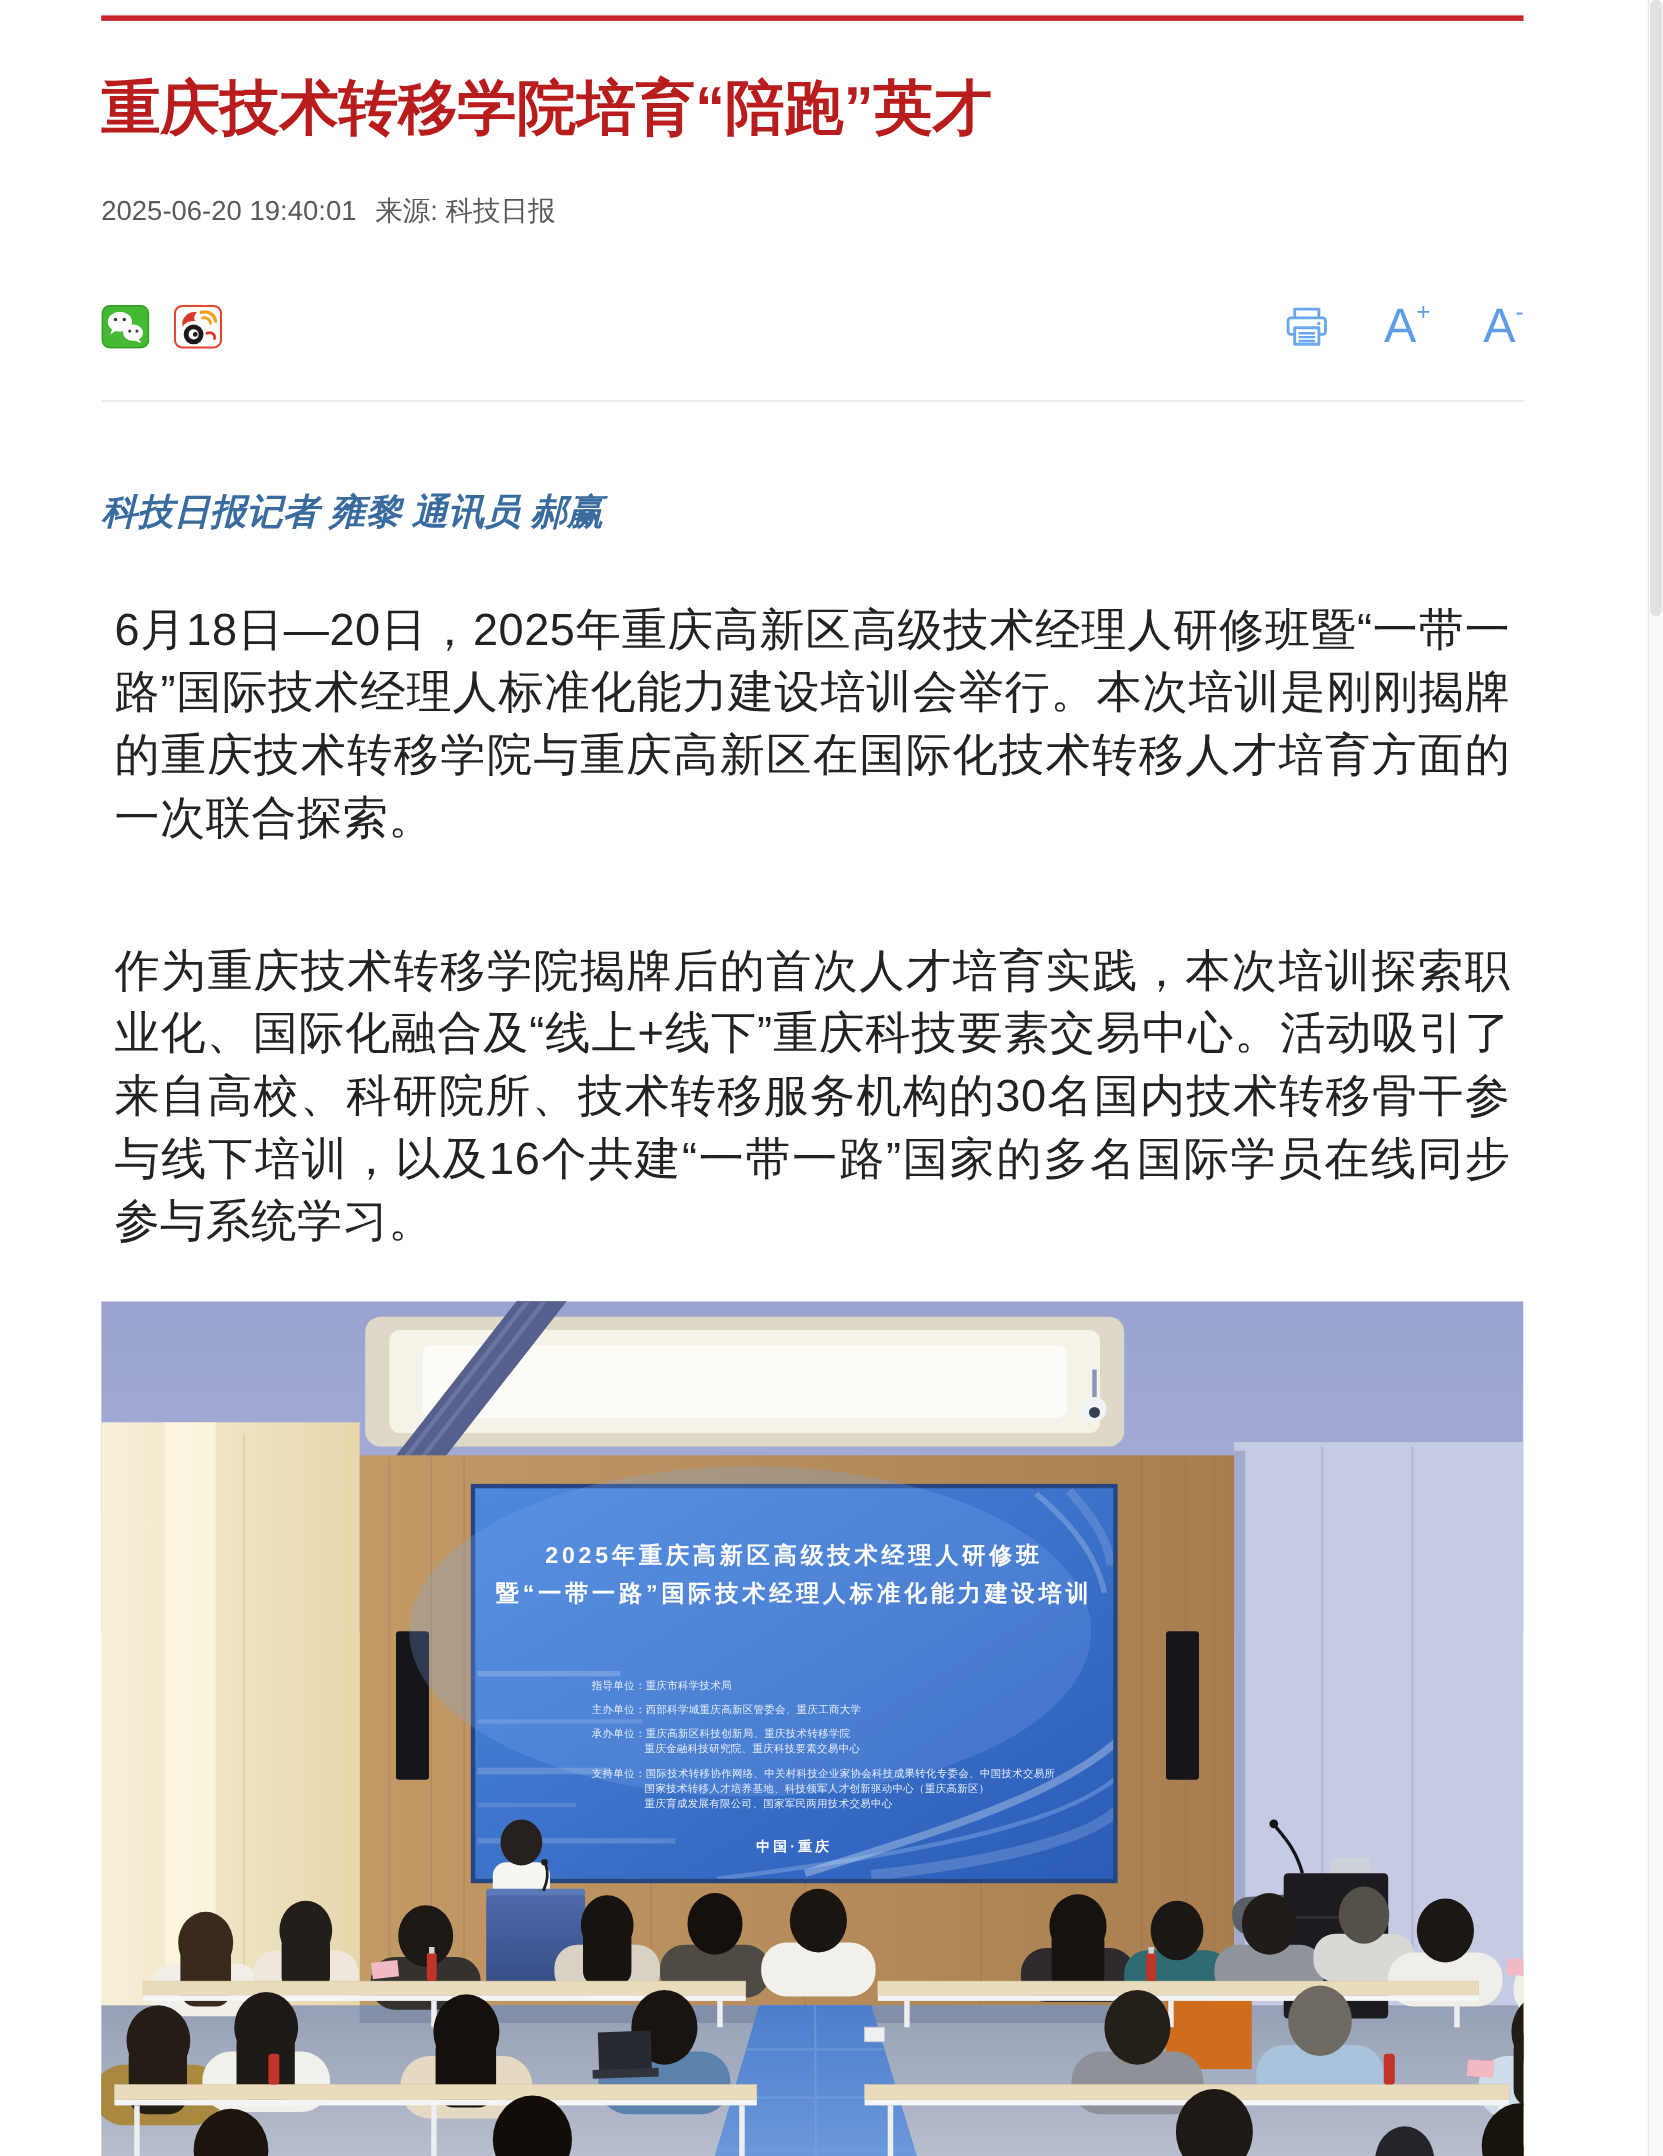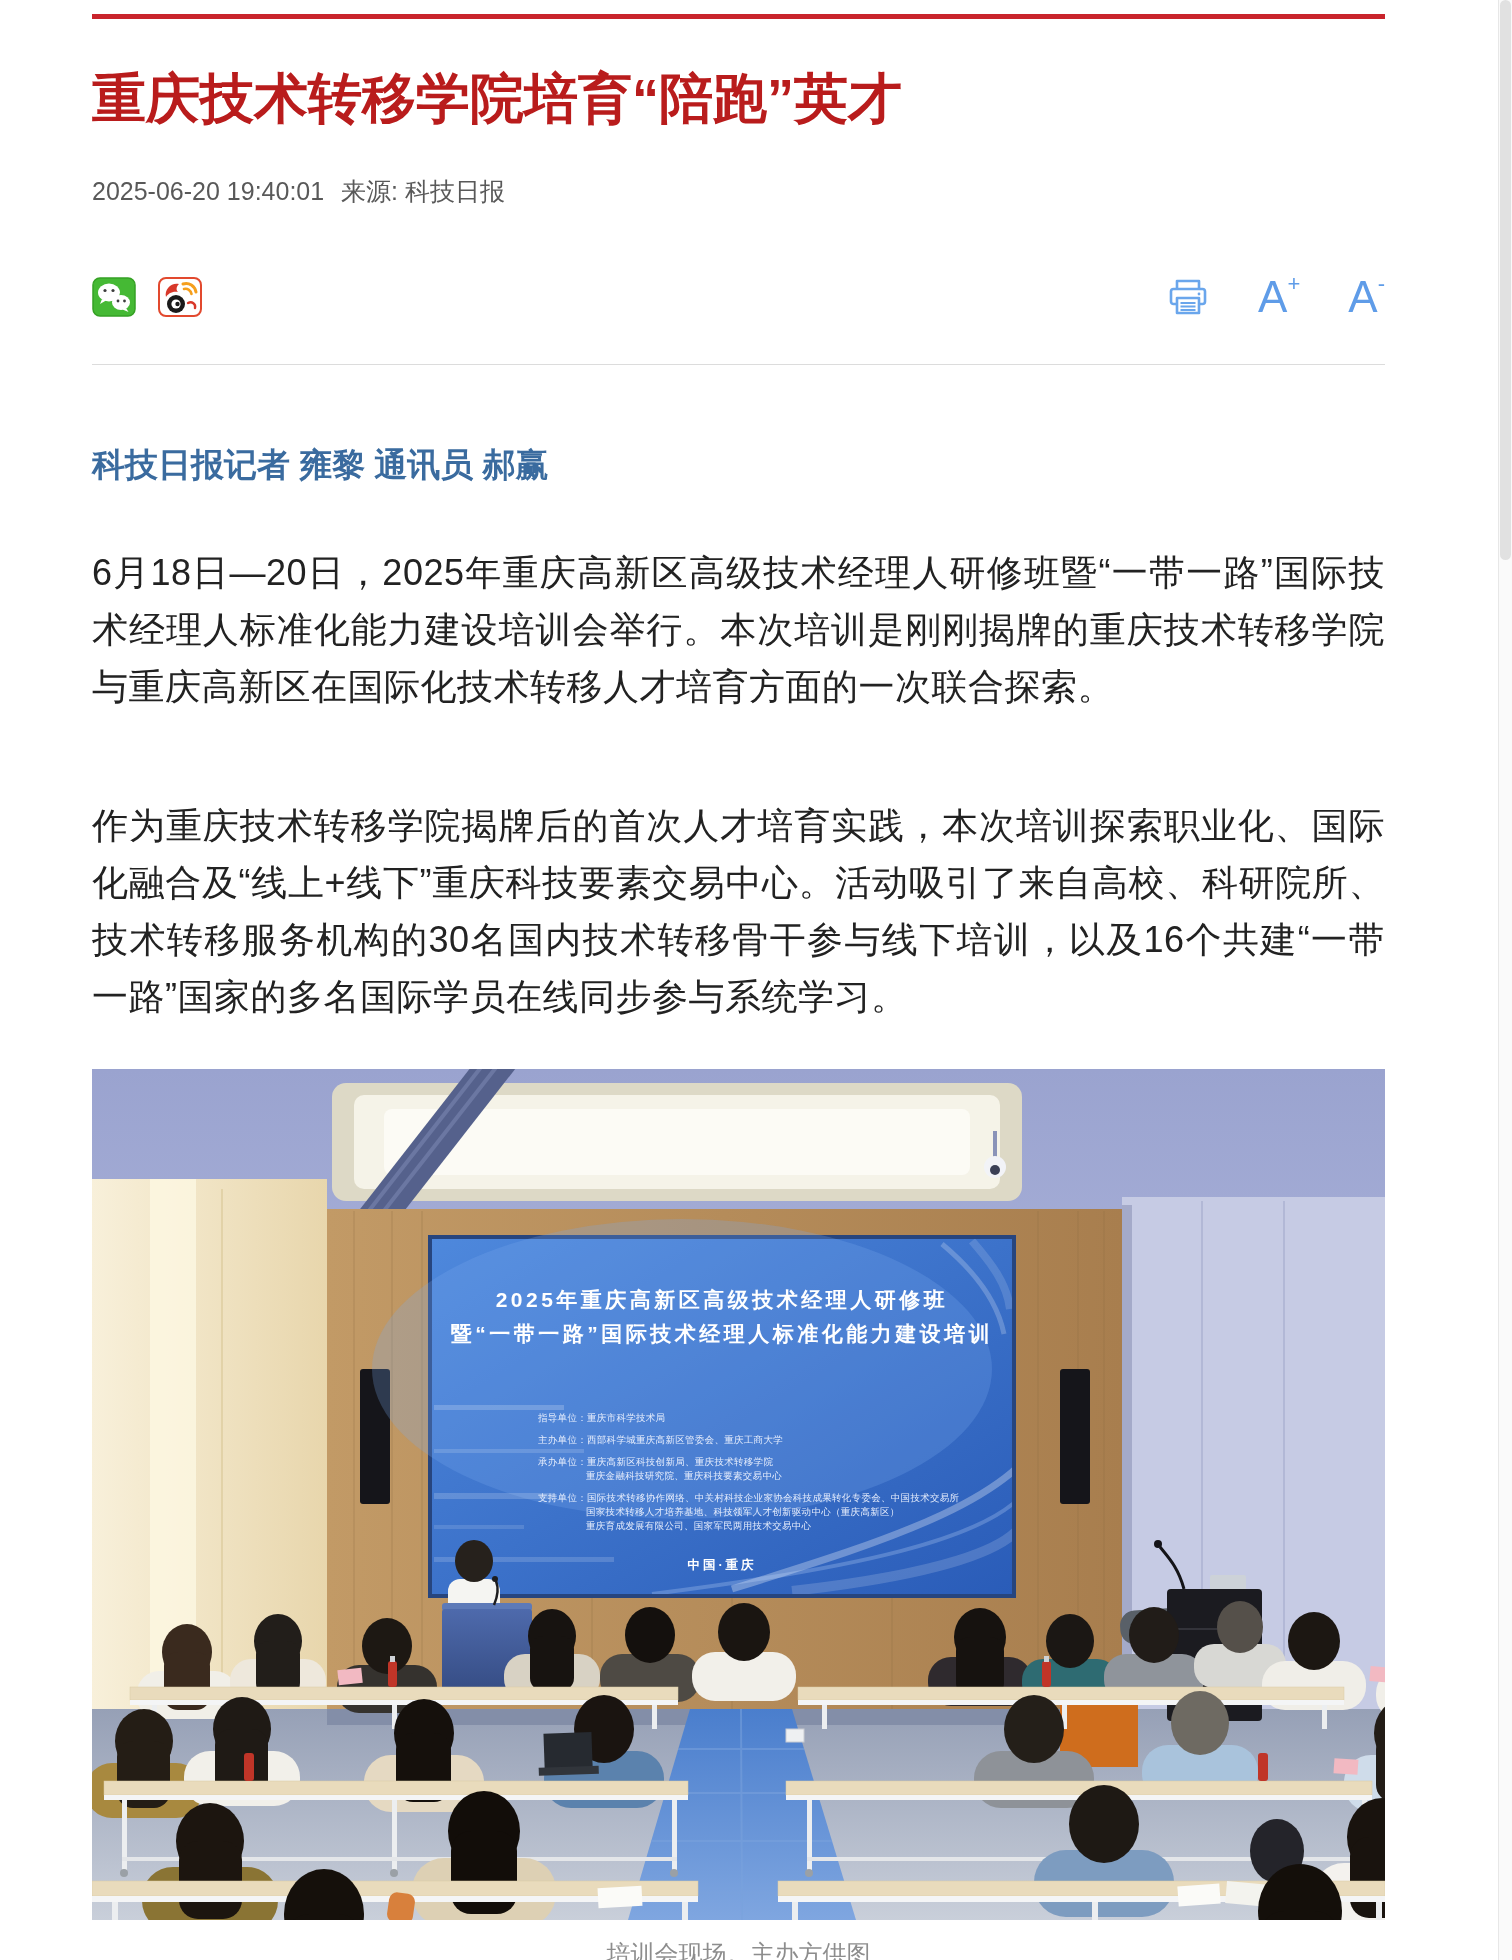--- a/index.html
+++ b/index.html
@@ -10,22 +10,22 @@
   .meta{margin-top:44px;font-size:25px;color:#595959;}
   .meta span+span{margin-left:10px;}
   .actions-row{margin-top:66px;height:46px;display:flex;justify-content:space-between;align-items:center;}
   .share{display:flex;gap:22px;align-items:center;}
   .share-btn{width:44px;height:40px;cursor:pointer;}
   .tools{display:flex;gap:48px;align-items:center;}
   .tool-btn{color:#5f9ce8;cursor:pointer;display:flex;align-items:flex-start;line-height:1;}
   .tool-a{font-size:44px;font-weight:400;}
   .tool-sign{font-size:22px;margin-top:-2px;}
   .divider{margin-top:44px;border-top:1px solid #dcdcdc;height:0;}
-  .byline{margin-top:78px;font-size:33px;font-weight:bold;color:#3a6b9f;}
-  .para{margin:0;font-size:36px;line-height:57px;color:#222222;text-align:justify;letter-spacing:0.5px;}
+  .byline{margin-top:78px;font-size:33px;font-weight:bold;color:#3a6b9f;font-style:italic;}
+  .para{margin:12px;font-size:41px;line-height:57px;color:#222222;text-align:justify;letter-spacing:0.5px;}
   .para-1{margin-top:56px;}
   .para-2{margin-top:82px;}
   figure{margin:44px 0 0 0;padding:0;}
   .photo{width:1293px;height:851px;display:block;}
   .caption{margin-top:18px;text-align:center;font-size:24px;color:#8d8d8d;}
   .scrollbar-track{position:absolute;right:0;top:0;width:13px;height:1960px;background:#fafafa;border-left:1px solid #e7e7e7;}
   .scrollbar-thumb{position:absolute;top:0;left:1px;width:11px;height:560px;background:#e1e1e1;border-radius:6px;}
   .scr-title{font-family:"Liberation Sans","DejaVu Sans",sans-serif;font-weight:bold;font-size:21px;fill:#ffffff;letter-spacing:3.5px;text-anchor:middle;}
   .scr-org{font-family:"Liberation Sans","DejaVu Sans",sans-serif;font-size:9.5px;fill:#eef3ff;opacity:.95;letter-spacing:.3px;}
   .scr-footer{font-family:"Liberation Sans","DejaVu Sans",sans-serif;font-weight:bold;font-size:12.5px;fill:#ffffff;letter-spacing:3px;text-anchor:middle;}

